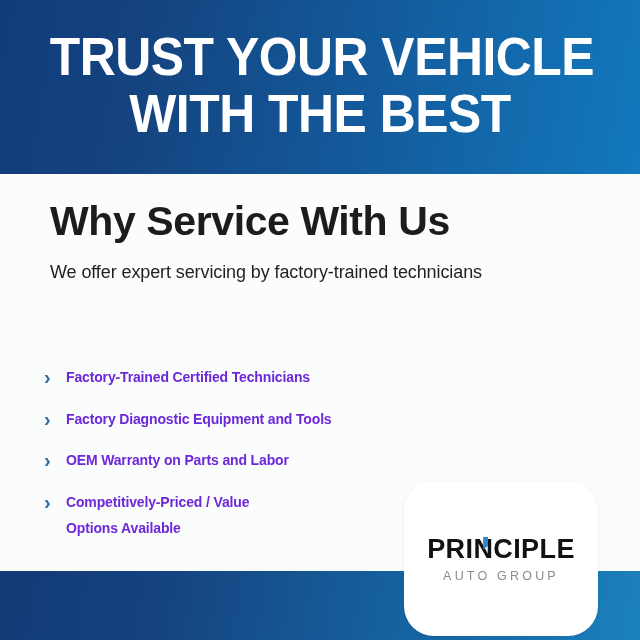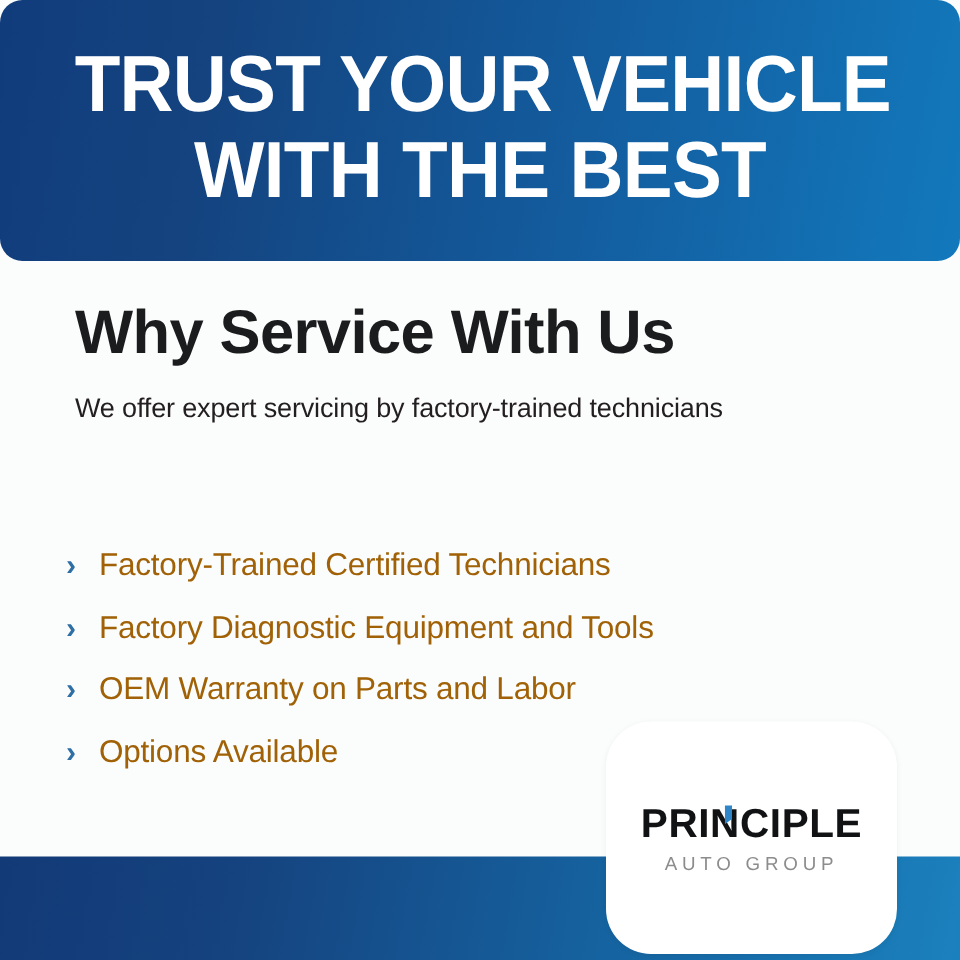--- a/index.html
+++ b/index.html
@@ -21,21 +21,20 @@
 
   
   .header {
     position: absolute;
     left: 0;
     top: 0;
     width: 640px;
     height: 174px;
     background: linear-gradient(100deg, #113C7C 0%, #14437F 22%, #135C9E 60%, #1279BC 100%);
     overflow: hidden;
-    border-radius: 15px;
   }
   .header-inner {
     position: absolute;
     left: 0;
     right: 0;
     top: 28px;
     text-align: center;
   }
   .headline-line {
     display: block;
@@ -104,23 +103,23 @@
     width: 22px;
     color: #2E6FA5;
     font-size: 20px;
     font-weight: bold;
     line-height: 24px;
     text-align: left;
     padding-top: 1px;
   }
   .bullet-text {
     flex: 1 1 auto;
-    color: #a16207;
-    font-weight: normal;
-    font-size: 21px;
+    color: #6d28d9;
+    font-weight: bold;
+    font-size: 14px;
     line-height: 26px;
     letter-spacing: -0.15px;
   }
   .bullet-text .bline { display: block; white-space: nowrap; }
 
   
   .footer {
     position: absolute;
     left: 0;
     top: 571px;
@@ -210,20 +209,21 @@
       <div class="bullet-row">
         <span class="chev">›</span>
         <span class="bullet-text">
           <span class="bline">OEM Warranty on Parts and Labor</span>
         </span>
       </div>
 
       <div class="bullet-row">
         <span class="chev">›</span>
         <span class="bullet-text">
+          <span class="bline">Competitively-Priced / Value</span>
           <span class="bline">Options Available</span>
         </span>
       </div>
 
     </div>
   </div>
 
   <div class="footer"></div>
 
   <div class="logo-card">

